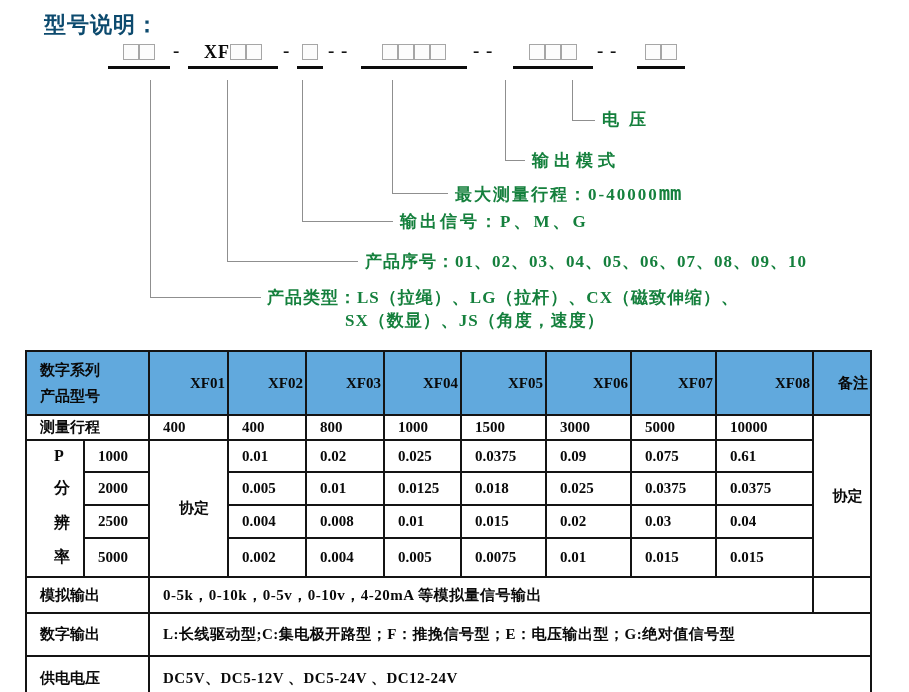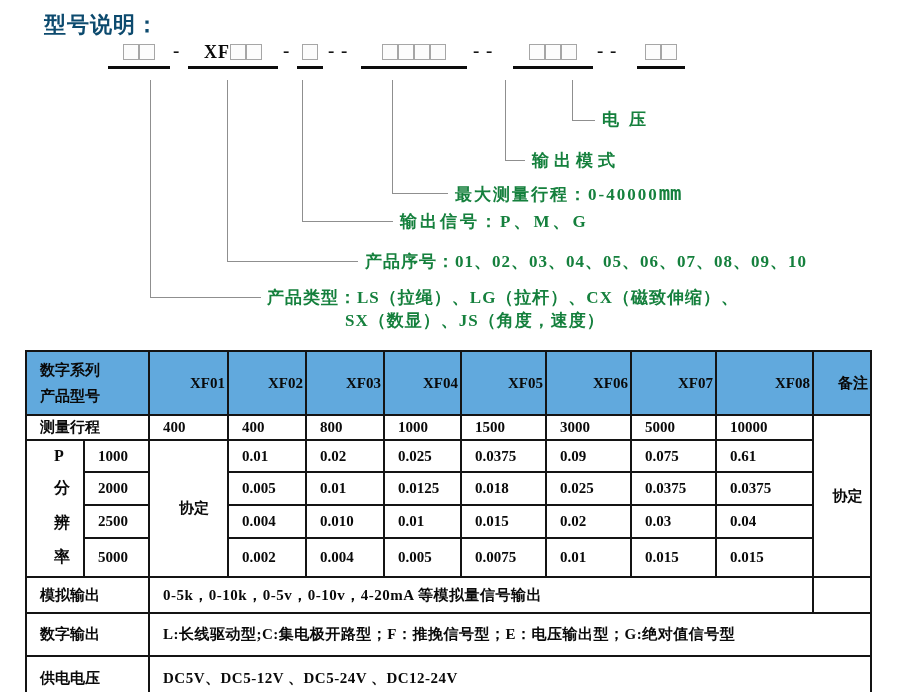--- a/index.html
+++ b/index.html
@@ -229,21 +229,21 @@
       <td>0.0125</td>
       <td class="bl3">0.018</td>
       <td>0.025</td>
       <td>0.0375</td>
       <td>0.0375</td>
     </tr>
 
     <tr class="r-2500">
       <td>2500</td>
       <td class="bl3">0.004</td>
-      <td>0.010</td>
+      <td>0.008</td>
       <td>0.01</td>
       <td class="bl3">0.015</td>
       <td>0.02</td>
       <td>0.03</td>
       <td>0.04</td>
     </tr>
 
     <tr class="r-5000">
       <td>5000</td>
       <td class="bl3">0.002</td>

